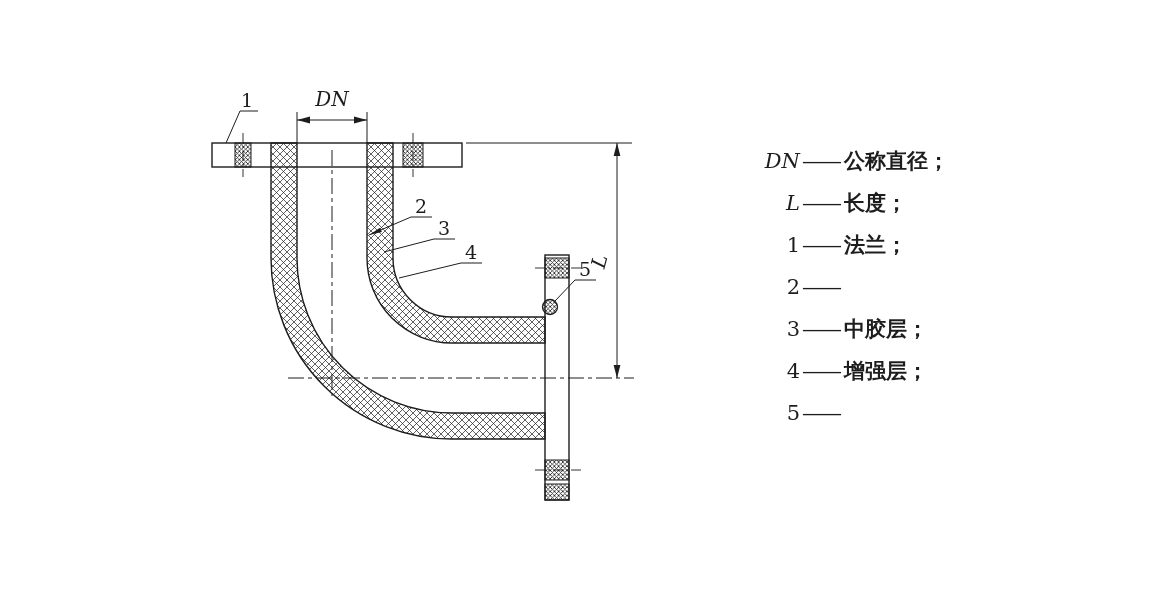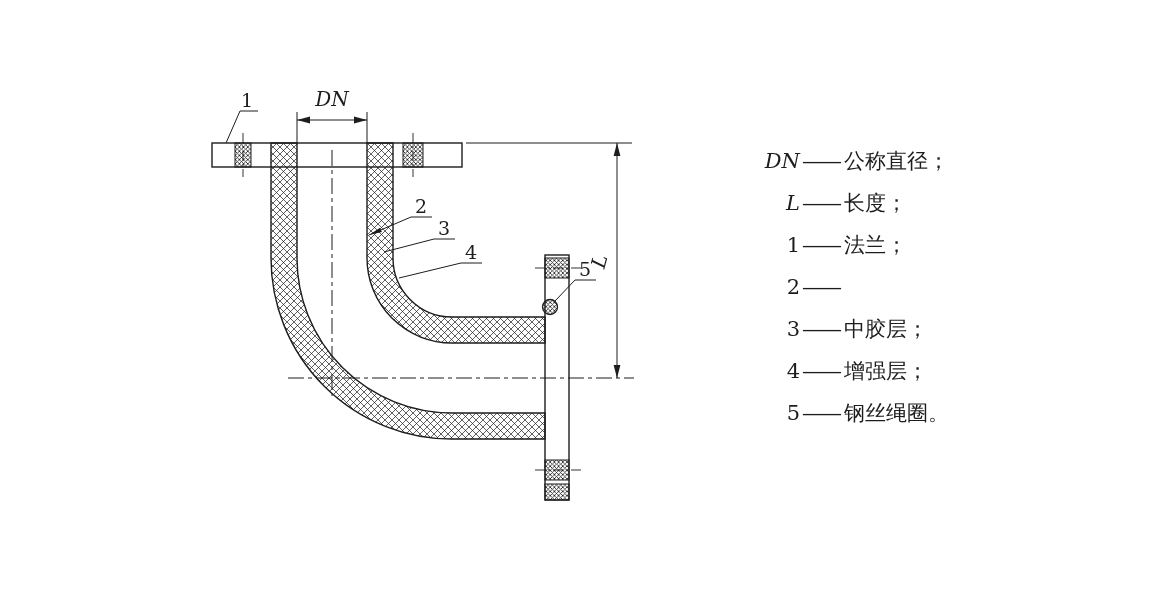--- a/index.html
+++ b/index.html
@@ -10,21 +10,21 @@
   .page{position:absolute;inset:0;background:#fff;}
   svg.fig{position:absolute;left:0;top:0;}
   .legend{
     position:absolute;left:744px;top:140px;font-size:21px;color:#1d1d1d;
     font-family:"DejaVu Serif","Liberation Serif",serif;
   }
   .lrow{display:flex;align-items:center;height:42px;white-space:nowrap;}
   .term{display:inline-block;width:56px;text-align:right;}
   .it{font-style:italic;}
   .sep{display:inline-block;letter-spacing:-2px;padding:0 1px 0 2px;}
-  .desc{display:inline-block;padding-left:3px;}
+  .desc{display:inline-block;padding-left:3px;font-weight:bold;}
   svg text{fill:#1d1d1d;}
 </style>
 </head>
 <body>
 
 <div class="page">
 
   <svg class="fig" width="700" height="600" viewBox="0 0 700 600">
     <defs>
       <pattern id="xh" width="7" height="7" patternUnits="userSpaceOnUse">
@@ -129,17 +129,16 @@
         <span class="desc">中胶层；</span>
     </div>
     <div class="lrow">
       <span class="term">4</span>
         <span class="sep">——</span>
         <span class="desc">增强层；</span>
     </div>
     <div class="lrow">
       <span class="term">5</span>
         <span class="sep">——</span>
-        <span class="desc">钢丝绳圈。</span>
     </div>
   </div>
 
 </div>
 
 </body></html>

